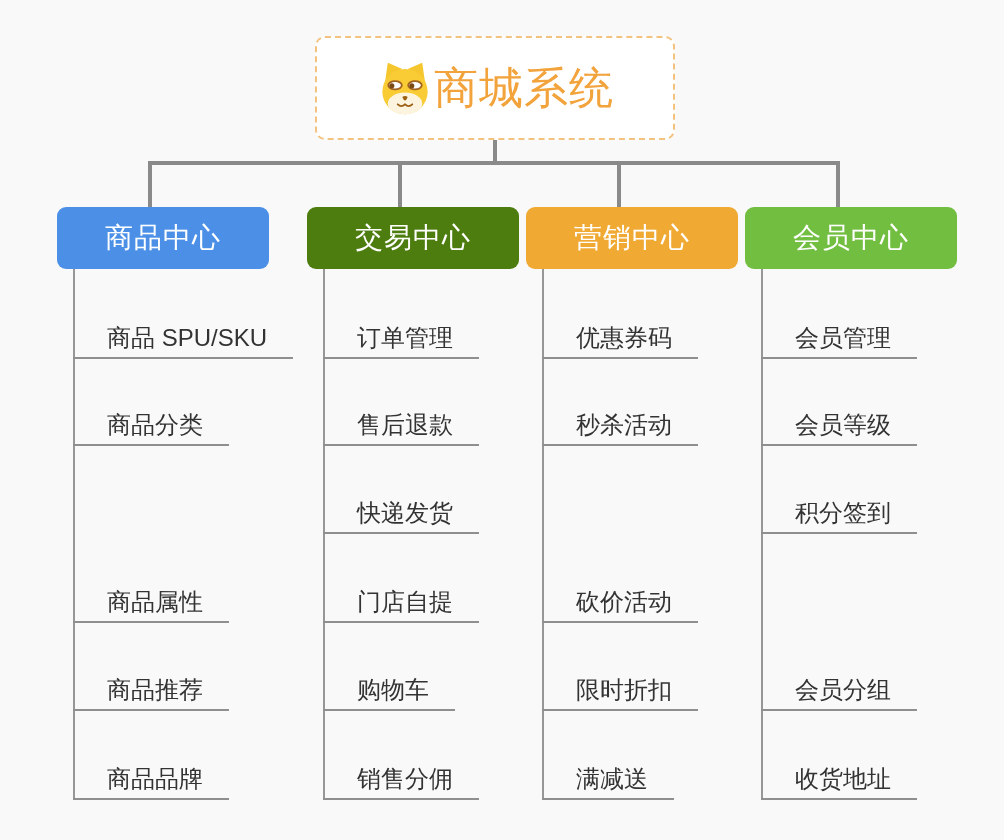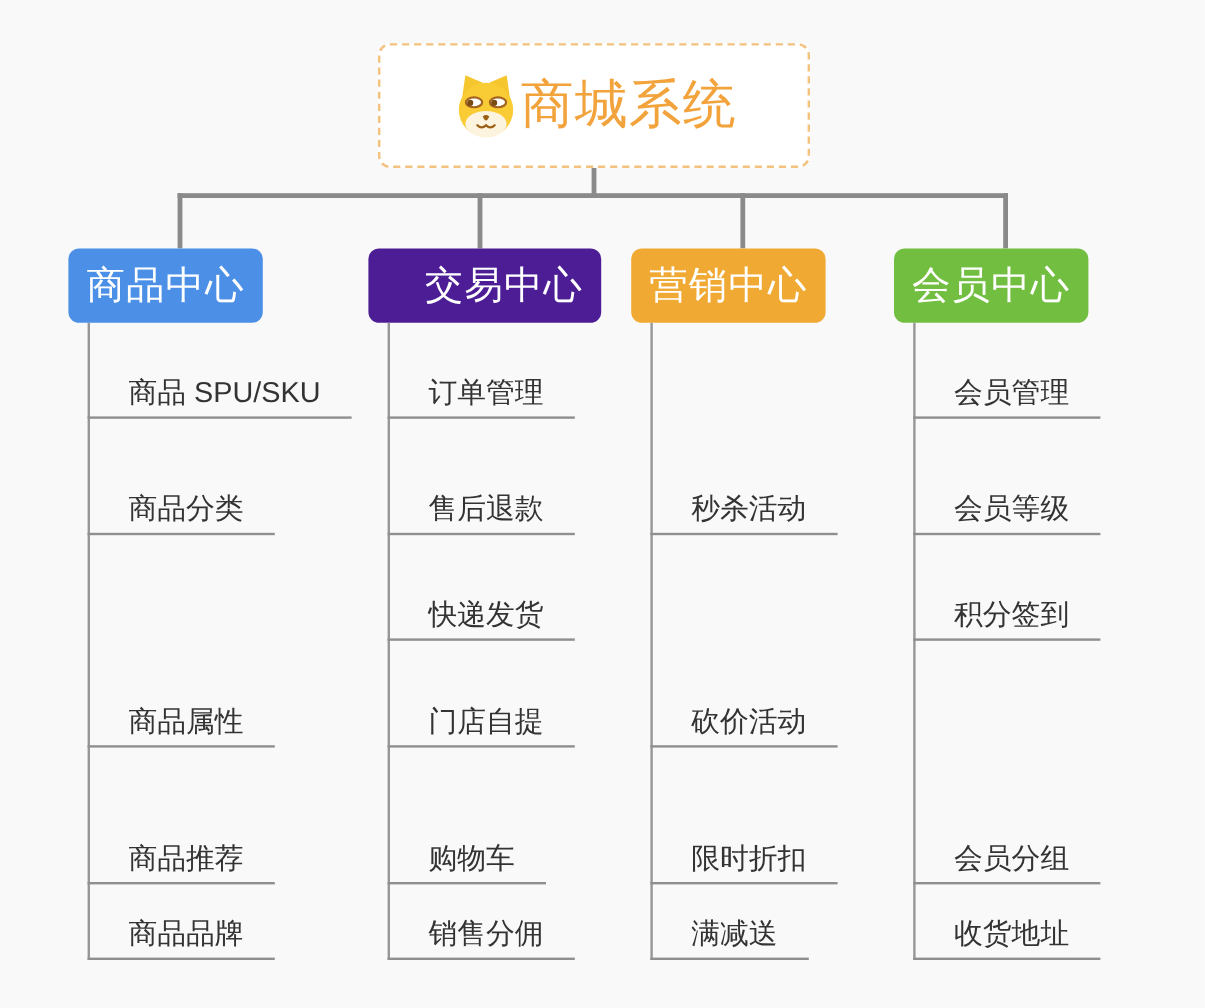--- a/index.html
+++ b/index.html
@@ -43,48 +43,48 @@
 
   
   .branch { position: absolute; top: 207px; width: 250px; height: 600px; }
   .branch-0 { left: 57px; }
   .branch-1 { left: 307px; }
   .branch-2 { left: 526px; text-decoration: underline; }
   .branch-3 { left: 745px; }
 
   .branch-box {
     position: absolute; left: 0; top: 0;
-    width: 162px; height: 62px;
+    width: 212px; height: 62px;
     border-radius: 9px;
     display: flex; align-items: center; justify-content: center;
-    color: #FFFFFF; font-size: 32px; letter-spacing: 1px;
+    color: #FFFFFF; font-size: 28px; letter-spacing: 1px;
     white-space: nowrap; cursor: pointer;
   }
   .branch-vline {
     position: absolute; left: 16px; top: 62px;
     width: 2px; height: 531px;
     background: #979797;
   }
   .leaf {
     position: absolute; left: 16px;
     white-space: nowrap;
   }
   .leaf-label {
     display: inline-block;
     font-size: 24px; line-height: 38px;
     color: #333333;
     padding: 0 26px 0 34px;
     border-bottom: 2px solid #8F8F8F;
     cursor: pointer;
   }
-  .leaf-0 { top: 102px; }
+  .leaf-0 { top: 112px; }
   .leaf-1 { top: 199px; }
   .leaf-2 { top: 287px; }
   .leaf-3 { top: 376px; }
-  .leaf-4 { top: 464px; margin-top: 26px; }
+  .leaf-4 { top: 464px; }
   .leaf-5 { top: 553px; }
 </style>
 </head>
 <body>
 
 <div class="canvas" style="background-color: rgb(249, 249, 249);">
 
   <div class="tline root-stem" style="background-color: rgb(138, 138, 138);"></div>
   <div class="tline trunk" style="background-color: rgb(138, 138, 138);"></div>
   <div class="tline drop drop-0" style="background-color: rgb(138, 138, 138);"></div>
@@ -114,37 +114,38 @@
     </div>
     <div class="branch-vline"></div>
     <div class="leaf leaf-0"><span class="leaf-label">商品 SPU/SKU</span></div>
     <div class="leaf leaf-1"><span class="leaf-label">商品分类</span></div>
     <div class="leaf leaf-3"><span class="leaf-label">商品属性</span></div>
     <div class="leaf leaf-4"><span class="leaf-label">商品推荐</span></div>
     <div class="leaf leaf-5"><span class="leaf-label">商品品牌</span></div>
   </div>
 
   <div class="branch branch-1">
-    <div class="branch-box" style="background-color: #4c1d95; padding-left: 32px;">
+    <div class="branch-box" style="background-color: #4d7c0f;">
       <span>交易中心</span>
     </div>
     <div class="branch-vline"></div>
     <div class="leaf leaf-0"><span class="leaf-label">订单管理</span></div>
     <div class="leaf leaf-1"><span class="leaf-label">售后退款</span></div>
     <div class="leaf leaf-2"><span class="leaf-label">快递发货</span></div>
     <div class="leaf leaf-4"><span class="leaf-label">购物车</span></div>
     <div class="leaf leaf-3"><span class="leaf-label">门店自提</span></div>
     <div class="leaf leaf-5"><span class="leaf-label">销售分佣</span></div>
   </div>
 
   <div class="branch branch-2">
     <div class="branch-box" style="background-color: rgb(240, 169, 50);">
       <span>营销中心</span>
     </div>
     <div class="branch-vline"></div>
+    <div class="leaf leaf-0"><span class="leaf-label">优惠券码</span></div>
     <div class="leaf leaf-1"><span class="leaf-label">秒杀活动</span></div>
     <div class="leaf leaf-3"><span class="leaf-label">砍价活动</span></div>
     <div class="leaf leaf-4"><span class="leaf-label">限时折扣</span></div>
     <div class="leaf leaf-5"><span class="leaf-label">满减送</span></div>
   </div>
 
   <div class="branch branch-3">
     <div class="branch-box" style="background-color: rgb(114, 190, 64);">
       <span>会员中心</span>
     </div>

